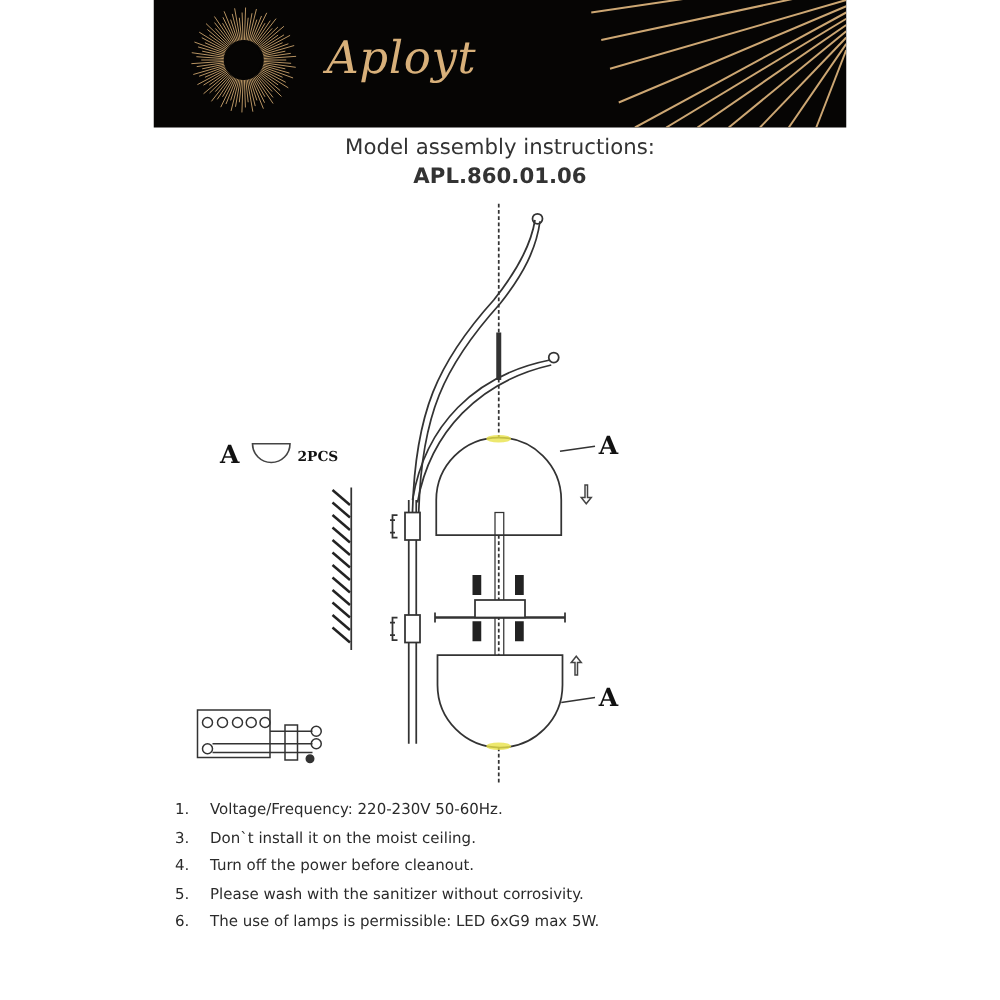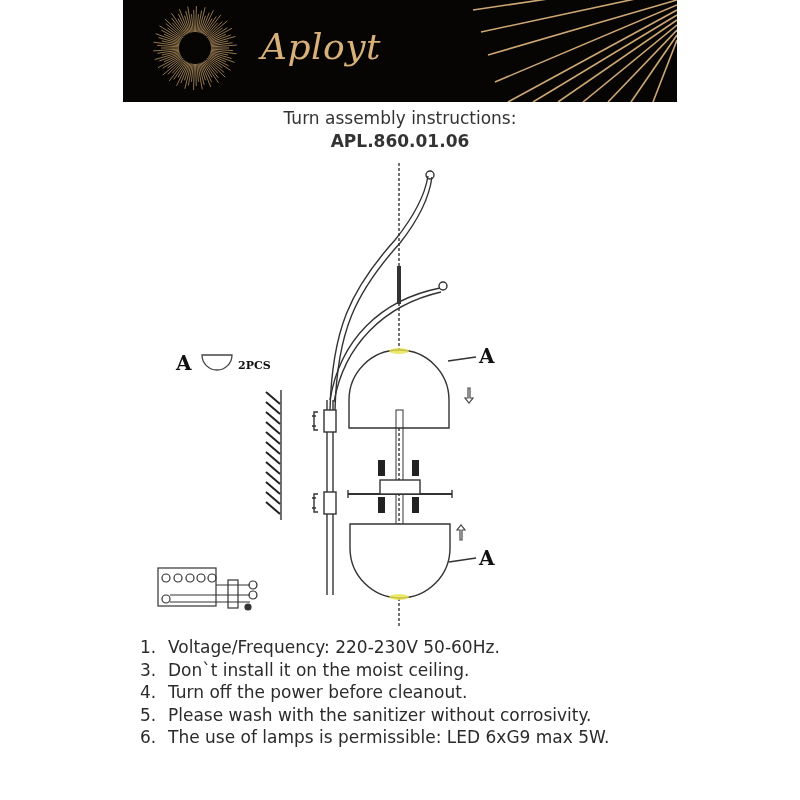--- a/index.html
+++ b/index.html
@@ -5,21 +5,21 @@
   html, body { margin:0; padding:0; background:#ffffff; }
   body { width:800px; height:800px; position:relative; overflow:hidden; font-family:"DejaVu Sans", sans-serif; color:#2a2a2a; }
   .banner { position:absolute; left:123px; top:0; width:554px; height:102px; background:#060504; overflow:hidden; }
   .banner svg { position:absolute; left:0; top:0; }
   .brand { position:absolute; left:138px; top:26px; font-family:"DejaVu Serif", serif; font-size:36px; color:#d8b07a; letter-spacing:0.5px; font-weight:300;font-style:italic; }
   .title { position:absolute; left:0; width:800px; text-align:center; font-size:17px; color:#333; }
   .title1 { top:108px; }
   .title2 { top:131px;font-weight:bold; }
   .diagram { position:absolute; left:150px; top:160px; }
   .notes { position:absolute; left:140px; top:636px; margin:0; padding:0; list-style:none; }
-  .notes li { font-size:17px; line-height:22.5px; color:#2b2b2b; white-space:nowrap; }
+  .notes li { font-size:12px; line-height:22.5px; color:#2b2b2b; white-space:nowrap; }
   .notes .num { display:inline-block; width:28px; }
 </style>
 </head>
 <body>
 
 <div class="banner">
   <svg width="554" height="102">
     <g stroke="#c9a26c" stroke-width="0.8" opacity="0.9">
 
       <g id="rays">
@@ -128,21 +128,21 @@
       <line x1="554" y1="25" x2="460" y2="102"></line>
       <line x1="554" y1="30" x2="485" y2="102"></line>
       <line x1="554" y1="35" x2="508" y2="102"></line>
       <line x1="554" y1="40" x2="530" y2="102"></line>
       <line x1="554" y1="-30" x2="410" y2="-5"></line>
     </g>
   </svg>
   <div class="brand">Aployt</div>
 </div>
 
-<div class="title title1">Turn assembly instructions:</div>
+<div class="title title1">Model assembly instructions:</div>
 <div class="title title2">APL.860.01.06</div>
 
 <svg class="diagram" width="350" height="470" viewBox="150 160 350 470">
   <g fill="none" stroke="#333" stroke-width="1.4">
 
     <line x1="399" y1="163" x2="399" y2="628" stroke-dasharray="3,2"></line>
 
     <path d="M330 410 C 332 330, 350 290, 395 240 C 415 215, 425 195, 428 176"></path>
     <path d="M335 410 C 337 332, 355 293, 400 243 C 419 219, 429 199, 432 177"></path>
     <circle cx="430" cy="175" r="4"></circle>

